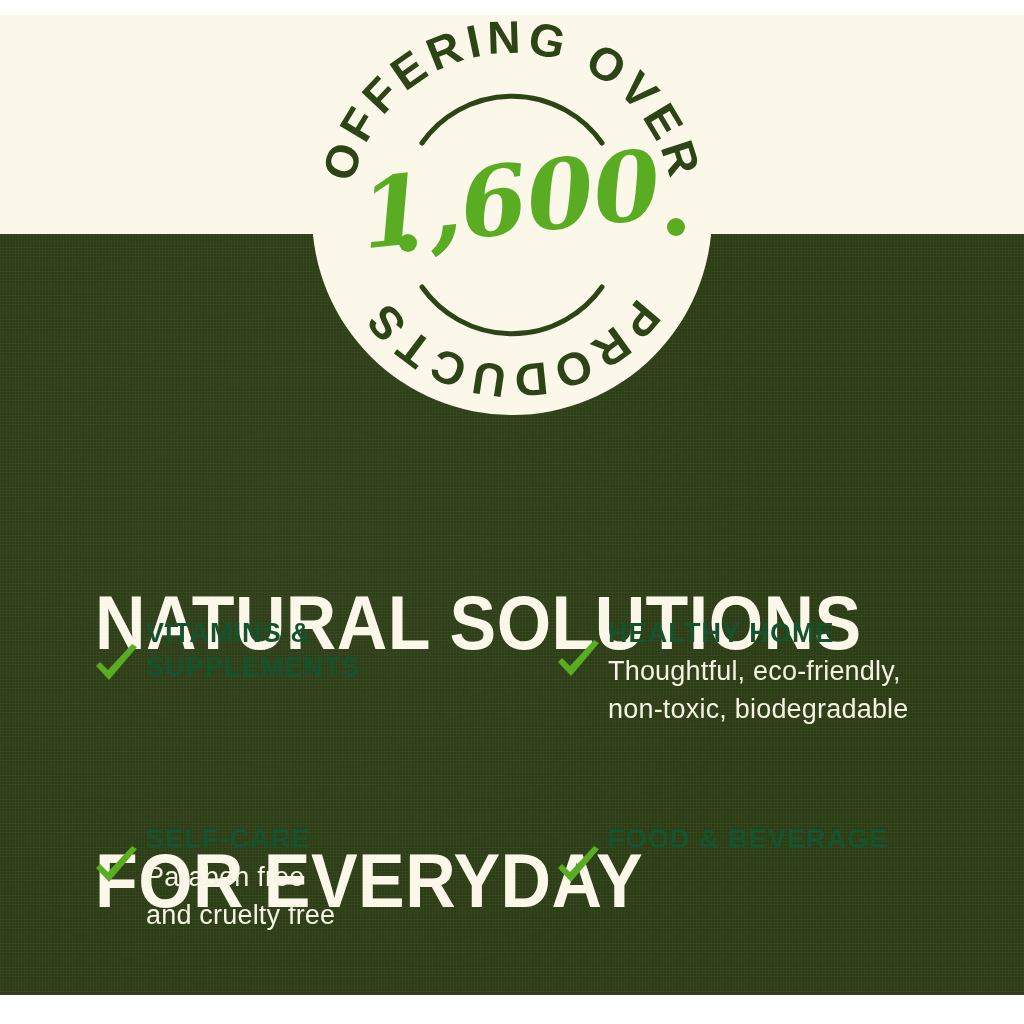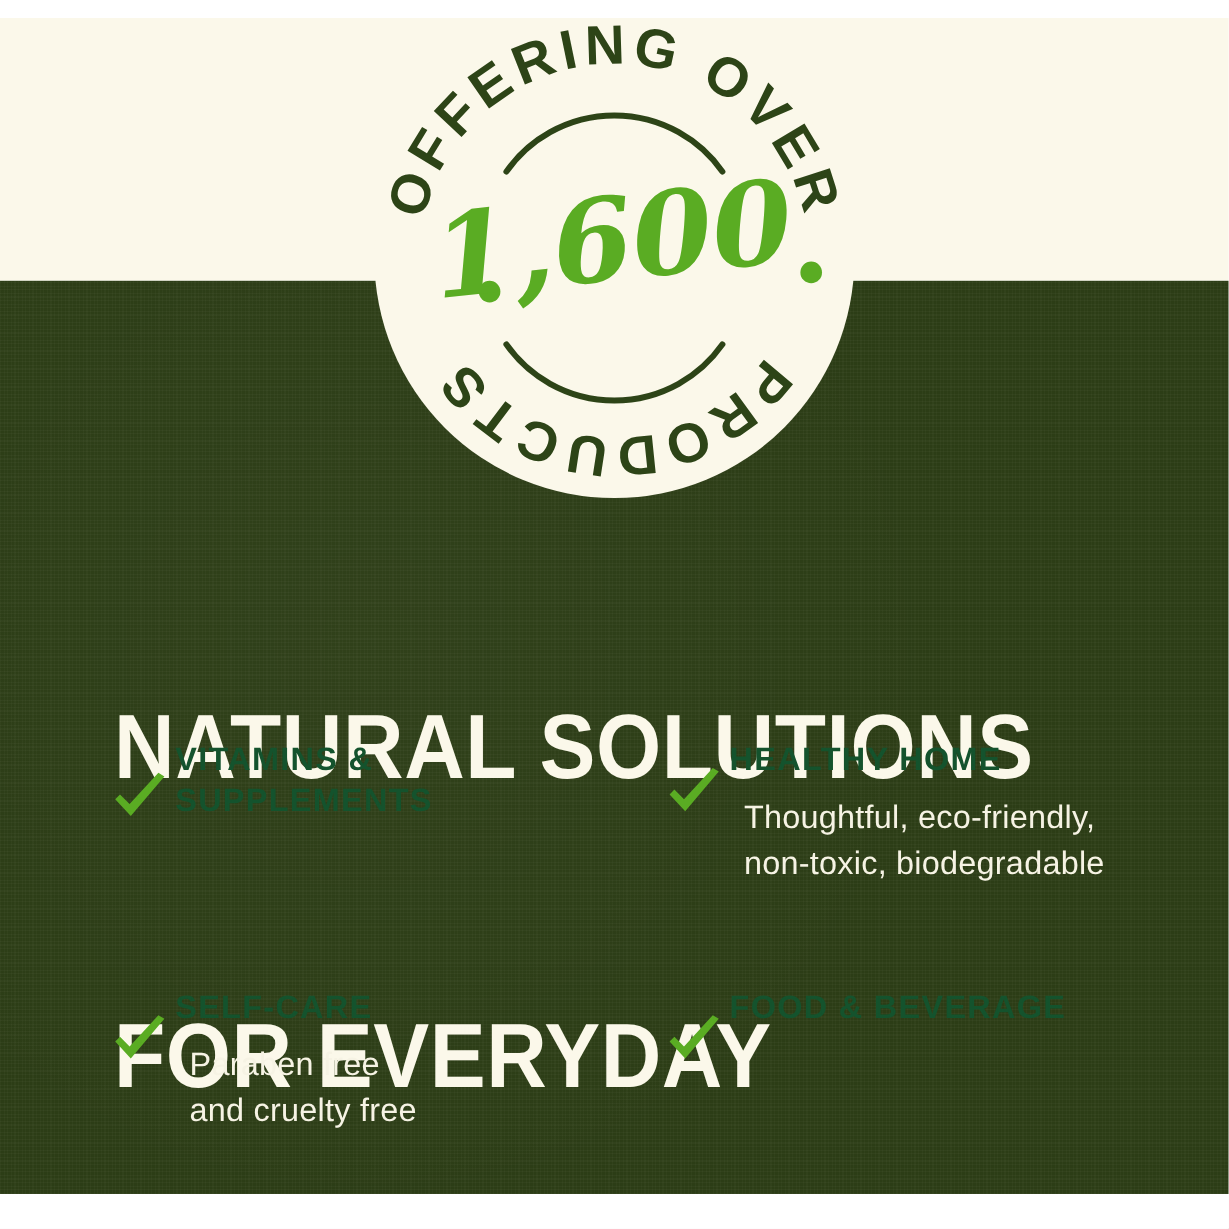--- a/index.html
+++ b/index.html
@@ -127,21 +127,21 @@
     margin: 0 0 2px 0;
     white-space: pre-line;
   }
   .feature-desc {
     color: #f6f3e4;
     font-family: "Liberation Sans", sans-serif;
     font-size: 27px;
     font-weight: 400;
     line-height: 38px;
     letter-spacing: 0.2px;
-    margin: 12px;
+    margin: 0;
     white-space: pre-line;
   }
 </style>
 </head>
 <body>
 
 <div id="canvas">
 
   <div class="band-top-white"></div>
   <div class="band-cream"></div>

